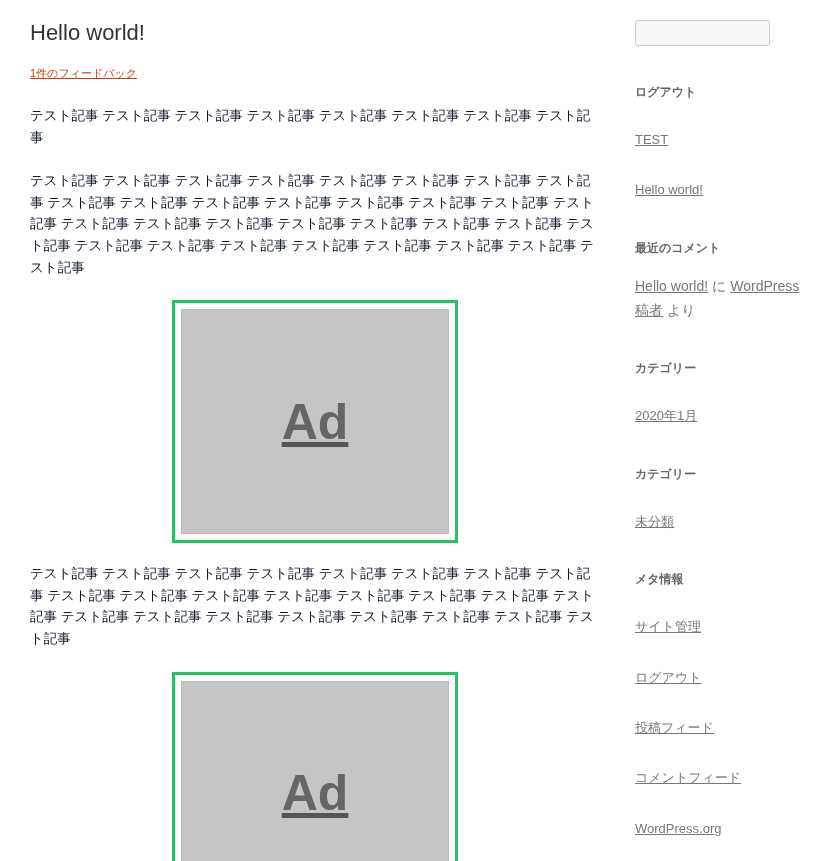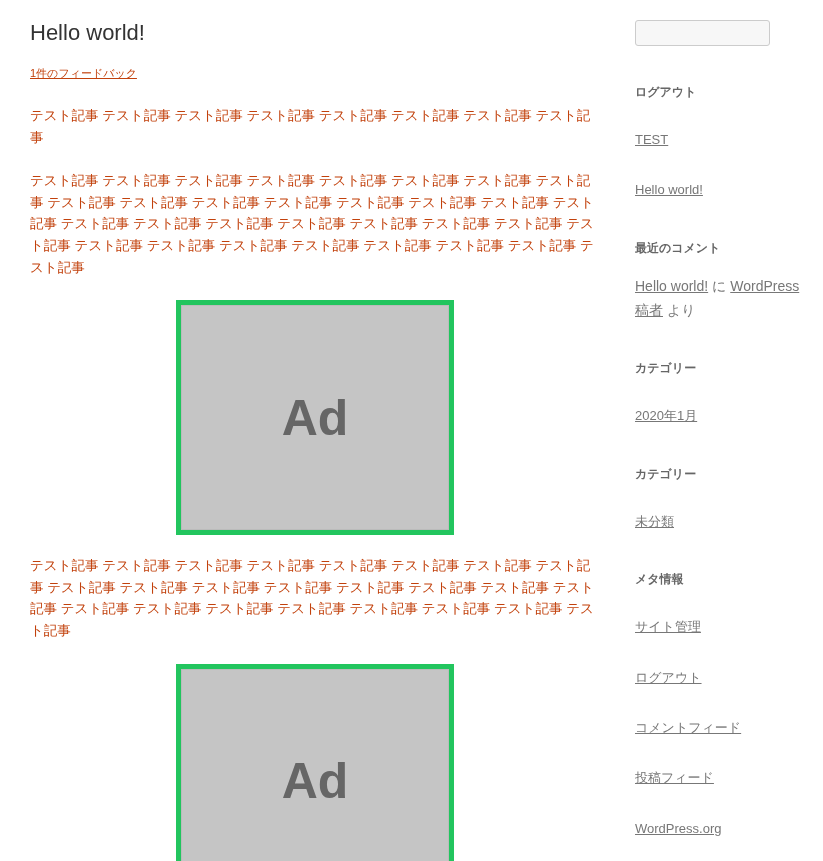--- a/index.html
+++ b/index.html
@@ -38,31 +38,33 @@
       font-size: 11px;
       margin-top: 43px;
     }
     .entry-content {
       margin-top: 24px;
       line-height: 1.6;
     }
     .entry-content p {
       margin-bottom: 22px;
       font-size: 13.5px;
-      color: #c2410c;
+      color: #0f172a;
       word-break: break-all;
     }
     .ad-wrap {
       text-align: center;
       margin: 0 auto 20px auto;
       width: fit-content;
     }
     .ad-box {
-      border: 5px solid #22c55e;
+      border: 3px solid #22c55e;
       display: inline-block;
+      padding: 6px;
+      text-decoration: underline;
     }
     .ad-inner {
       width: 268px;
       height: 225px;
       background: #c5c5c5;
       border: 1px solid #bbb;
       display: flex;
       align-items: center;
       justify-content: center;
     }
@@ -180,20 +182,20 @@
       <ul>
         <li><a href="#">未分類</a></li>
       </ul>
     </div>
 
     <div class="widget">
       <h3>メタ情報</h3>
       <ul>
         <li><a href="#">サイト管理</a></li>
         <li><a href="#">ログアウト</a></li>
+        <li><a href="#">投稿フィード</a></li>
         <li><a href="#">コメントフィード</a></li>
-        <li><a href="#">投稿フィード</a></li>
         <li><a href="#">WordPress.org</a></li>
       </ul>
     </div>
   </div>
 
 </div>
 
 </body></html>

